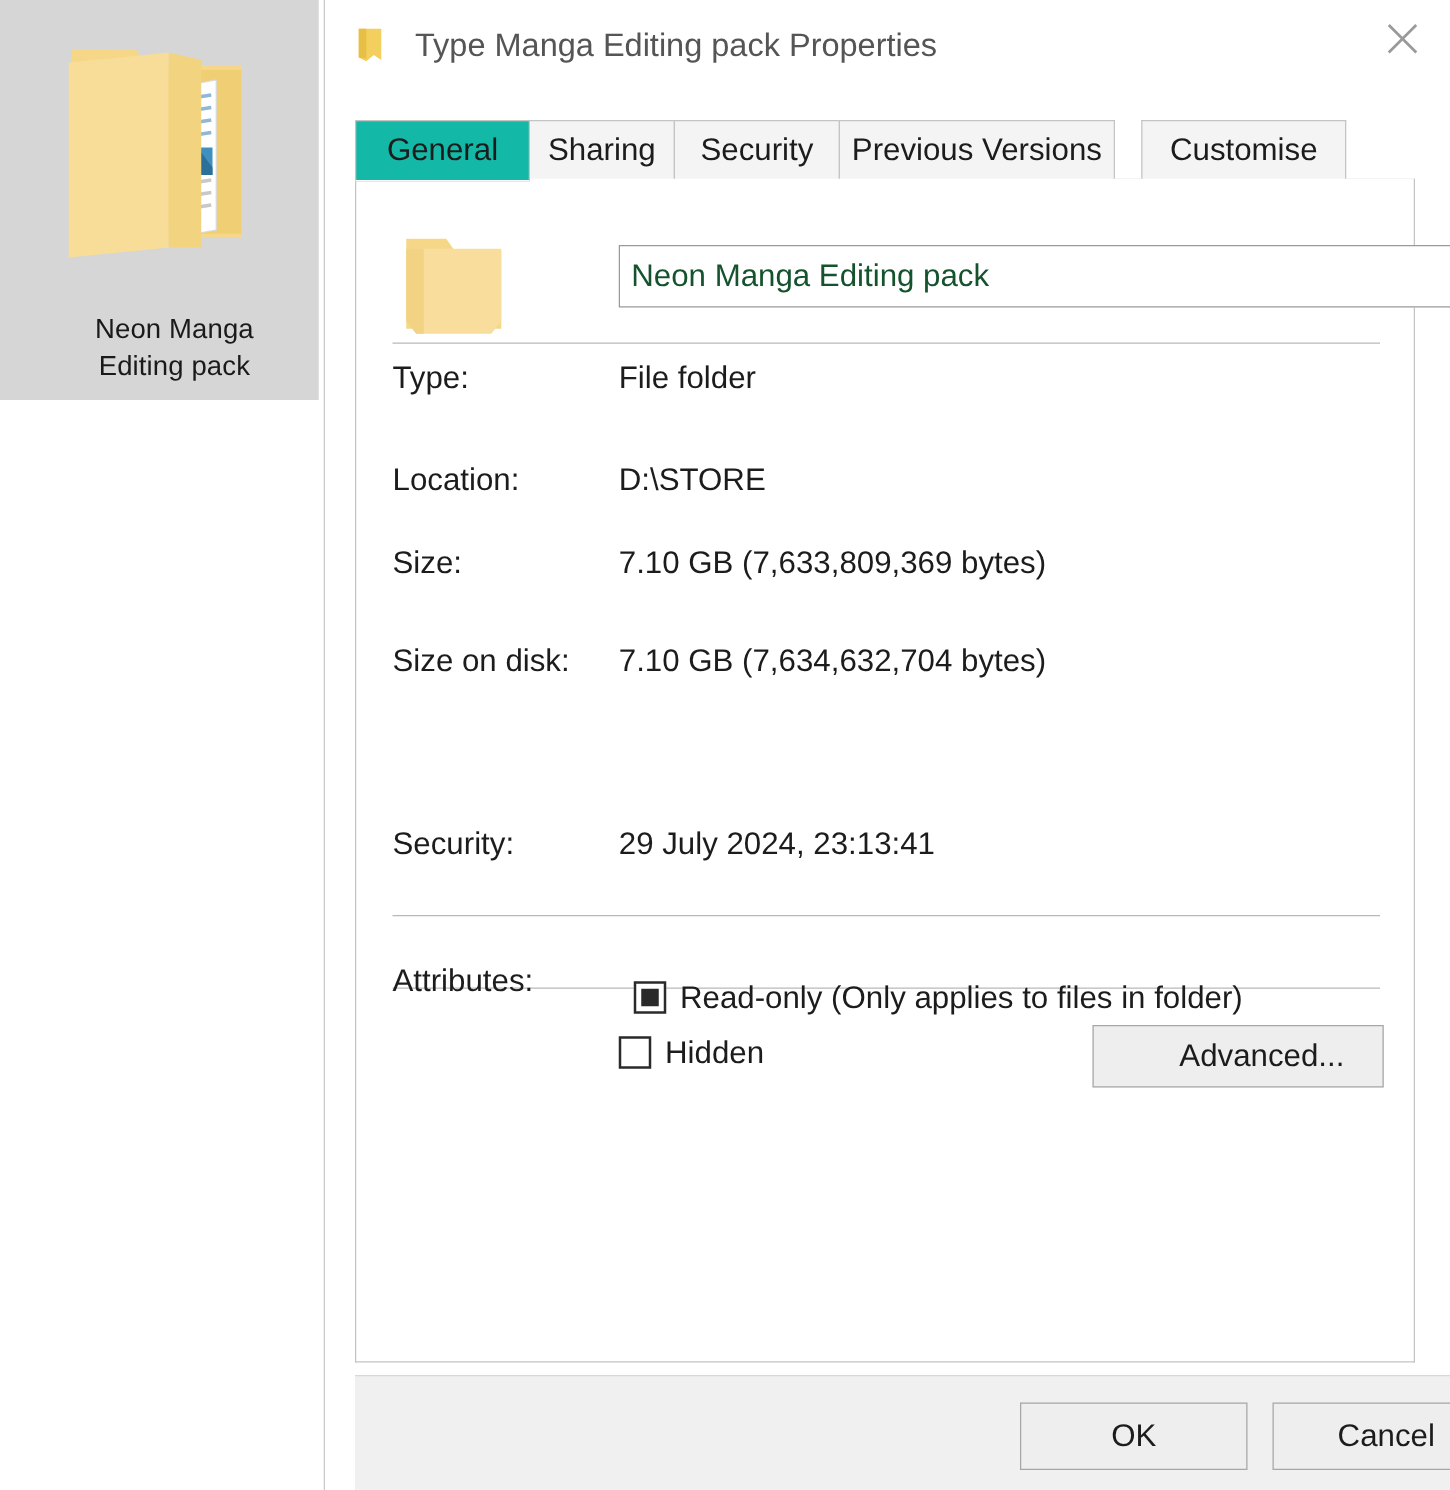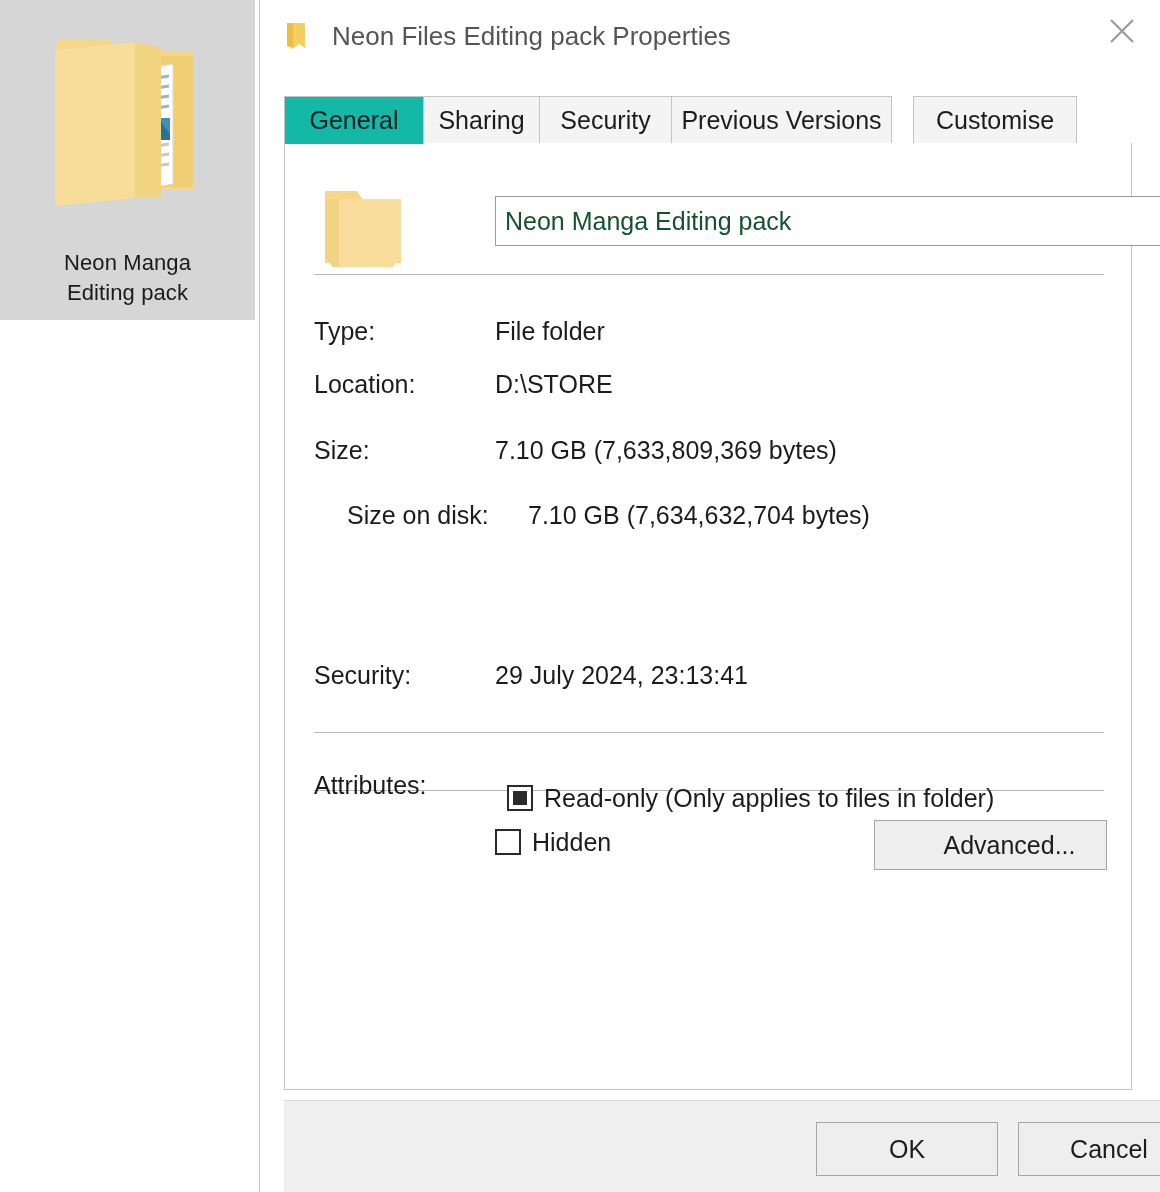--- a/index.html
+++ b/index.html
@@ -36,21 +36,21 @@
     width: 255px;
     height: 240px;
   }
   .folder-svg {
     position: absolute;
     left: 43px;
     top: 14px;
   }
   #desktop-label {
     position: absolute;
-    left: 0;
+    left: 12px;
     top: 248px;
     width: 255px;
     text-align: center;
     font-size: 22px;
     line-height: 30px;
     color: #1a1a1a;
     letter-spacing: .1px;
   }
 
   
@@ -328,21 +328,21 @@
   </div>
 </div>
 
 <div id="dialog">
 
   <div id="titlebar">
     <svg id="titlebar-icon" width="22" height="30" viewBox="0 0 22 30">
       <path d="M2 1 L20 1 L20 26 L14 22 L8 27 L2 24 Z" fill="#f3cf5e"></path>
       <path d="M2 1 L8 1 L8 25 L2 24 Z" fill="#e8bf45"></path>
     </svg>
-    <div id="title-text">Neon Files Editing pack Properties</div>
+    <div id="title-text">Type Manga Editing pack Properties</div>
     <div id="close-button">
       <svg width="34" height="34" viewBox="0 0 34 34">
         <path d="M6 6 L28 28 M28 6 L6 28" stroke="#9a9a9a" stroke-width="2.2" fill="none"></path>
       </svg>
     </div>
   </div>
 
   <div id="tabstrip">
     <div id="tabstrip-baseline"></div>
     <div class="tab active" style="left:0px;width:140px;">
@@ -367,36 +367,36 @@
     <svg id="hdr-folder-icon" width="96" height="92" viewBox="0 0 96 92">
       <path d="M10 6 L42 6 L49 16 L86 16 L86 78 L10 78 Z" fill="#f5d787"></path>
       <path d="M10 14 L86 14 L86 72 L78 82 L18 82 L10 72 Z" fill="#f8dd9c"></path>
       <path d="M10 14 L24 14 L24 82 L18 82 L10 72 Z" fill="#f2d383"></path>
     </svg>
 
     <input id="name-input" type="text" value="Neon Manga Editing pack" style="">
 
     <div class="divider" id="divider-1"></div>
 
-    <div class="prop-row" style="top:174px;">
+    <div class="prop-row" style="top:145px;">
       <span class="prop-label">Type:</span>
       <span class="prop-value">File folder</span>
     </div>
 
     <div class="prop-row" style="top:227px;">
       <span class="prop-label">Location:</span>
       <span class="prop-value">D:\STORE</span>
     </div>
 
     <div class="prop-row" style="top:293px;">
       <span class="prop-label">Size:</span>
       <span class="prop-value">7.10 GB (7,633,809,369 bytes)</span>
     </div>
 
-    <div class="prop-row" style="top:358px;margin-left:33px;">
+    <div class="prop-row" style="top:372px;">
       <span class="prop-label">Size on disk:</span>
       <span class="prop-value">7.10 GB (7,634,632,704 bytes)</span>
     </div>
 
 
     <div class="divider" id="divider-2"></div>
 
     <div class="prop-row" style="top:518px;">
       <span class="prop-label">Security:</span>
       <span class="prop-value">29 July 2024, 23:13:41</span>

